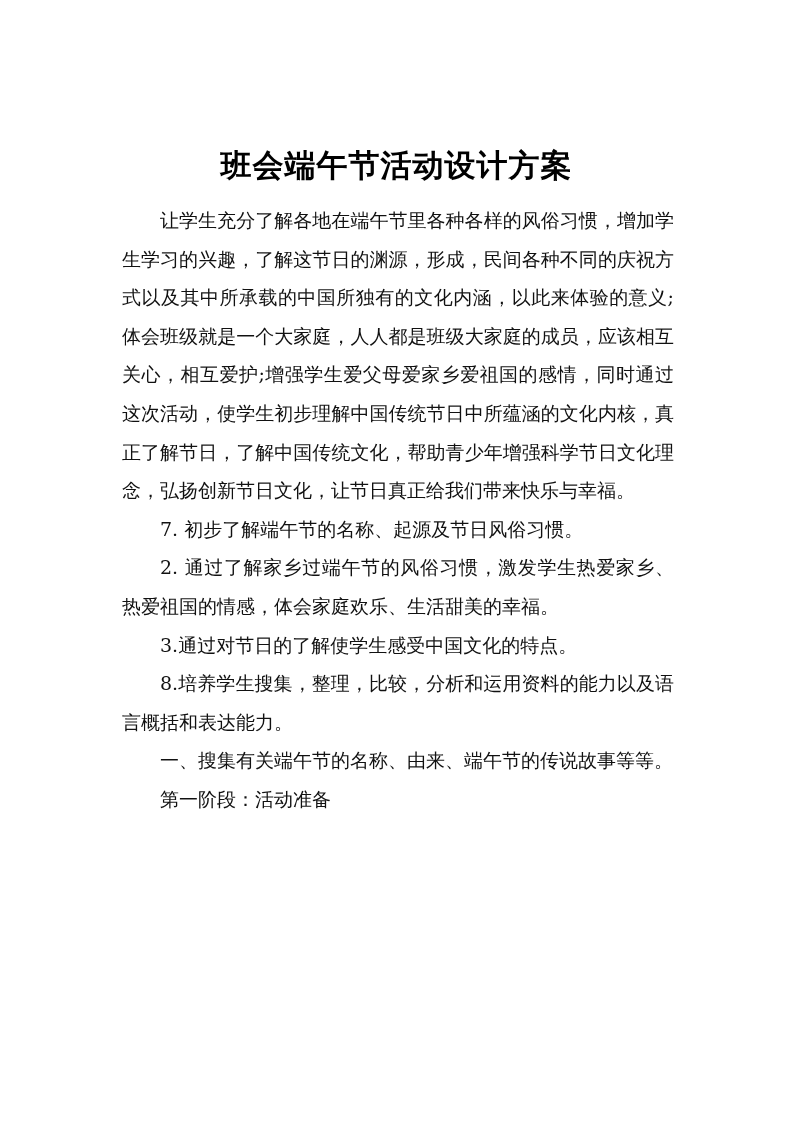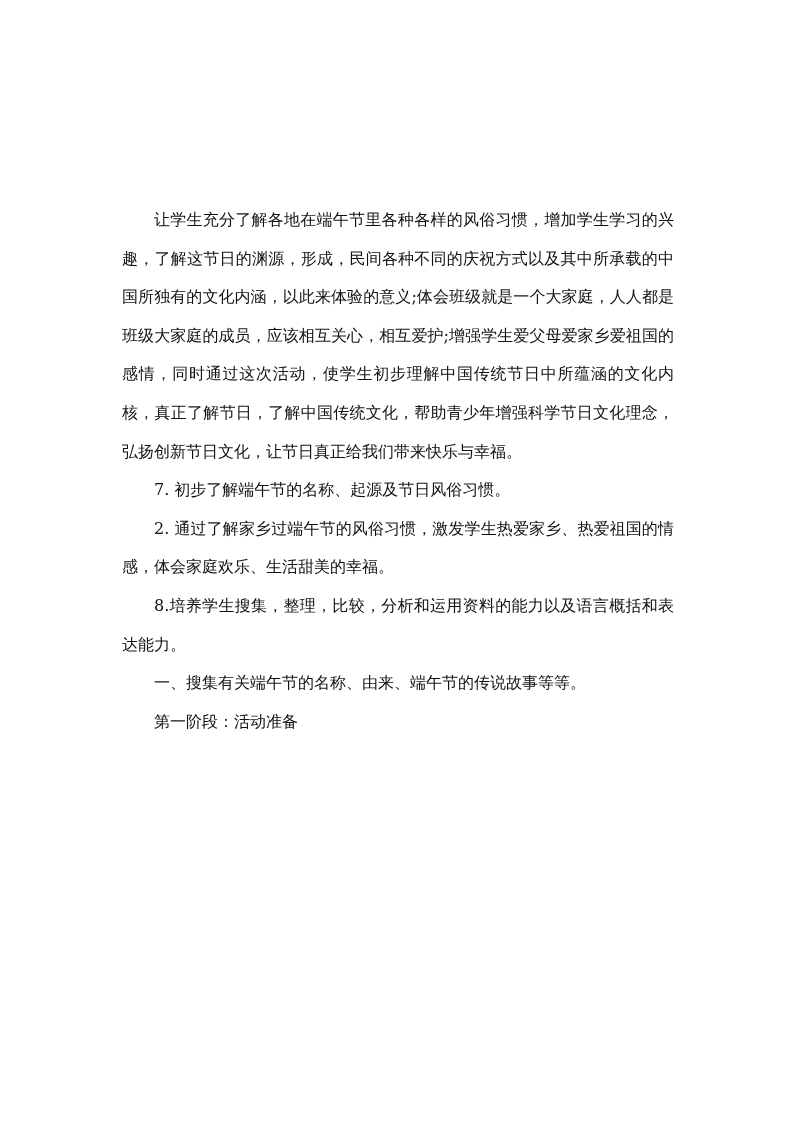--- a/index.html
+++ b/index.html
@@ -34,39 +34,41 @@
       font-size: 31px;
       line-height: 44px;
       letter-spacing: 1px;
       color: #000000;
     }
     .body {
       position: absolute;
       left: 122px;
       top: 201px;
       width: 552px;
-      font-size: 16px;
+      font-size: 19px;
       line-height: 38.6px;
       text-align: justify;
       text-justify: inter-character;
     }
     .body p {
       margin: 0;
       padding: 0;
     }
     .indent {
       text-indent: 2em;
     }
   </style>
 </head>
 <body>
 
 <div class="page">
+  <div class="title">班会端午节活动设计方案</div>
 
   <div class="body">
     <p class="indent">让学生充分了解各地在端午节里各种各样的风俗习惯，增加学生学习的兴趣，了解这节日的渊源，形成，民间各种不同的庆祝方式以及其中所承载的中国所独有的文化内涵，以此来体验的意义;体会班级就是一个大家庭，人人都是班级大家庭的成员，应该相互关心，相互爱护;增强学生爱父母爱家乡爱祖国的感情，同时通过这次活动，使学生初步理解中国传统节日中所蕴涵的文化内核，真正了解节日，了解中国传统文化，帮助青少年增强科学节日文化理念，弘扬创新节日文化，让节日真正给我们带来快乐与幸福。</p>
     <p class="indent">7. 初步了解端午节的名称、起源及节日风俗习惯。</p>
     <p class="indent">2. 通过了解家乡过端午节的风俗习惯，激发学生热爱家乡、热爱祖国的情感，体会家庭欢乐、生活甜美的幸福。</p>
+    <p class="indent">3.通过对节日的了解使学生感受中国文化的特点。</p>
     <p class="indent">8.培养学生搜集，整理，比较，分析和运用资料的能力以及语言概括和表达能力。</p>
     <p class="indent">一、搜集有关端午节的名称、由来、端午节的传说故事等等。</p>
     <p class="indent">第一阶段：活动准备</p>
   </div>
 </div>
 
 </body></html>

